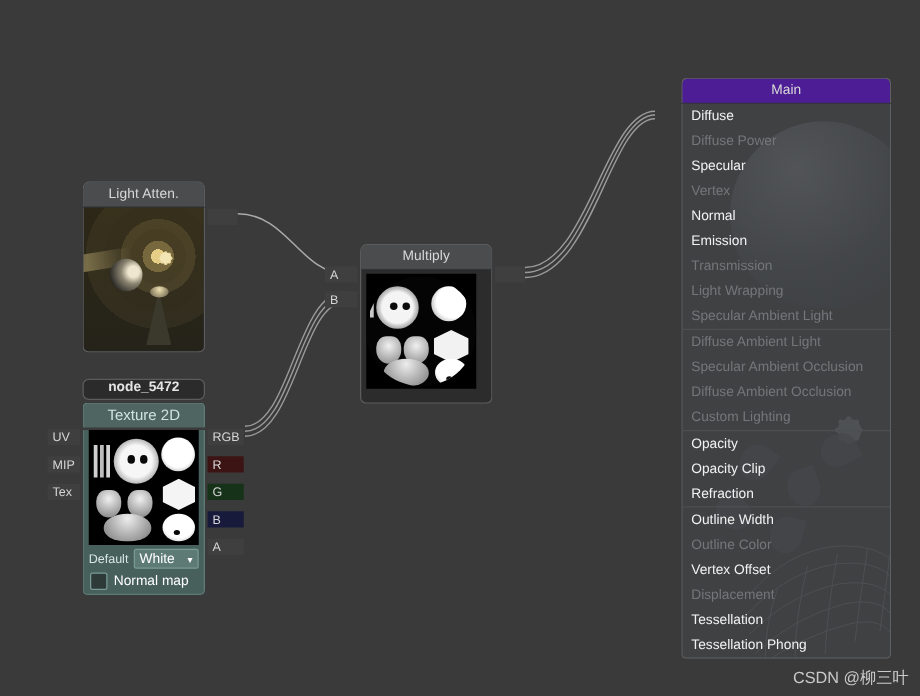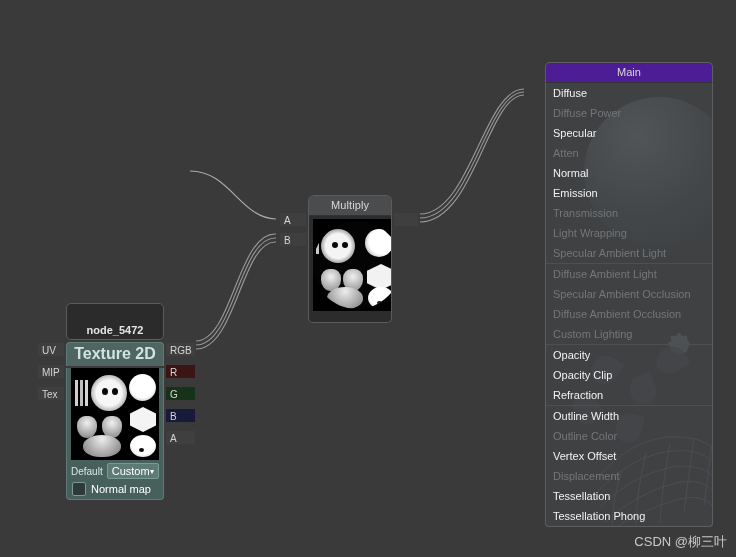--- a/index.html
+++ b/index.html
@@ -47,34 +47,34 @@
   .la-ball{position:absolute;left:22%;top:36%;width:26px;height:26px;border-radius:50%;
     background:radial-gradient(circle at 72% 40%,#efe6cf 0 18%,#8b8471 40%,#2a2a26 78%);}
   .la-cone{position:absolute;left:52%;top:57%;width:0;height:0;
     border-left:10px solid transparent;border-right:10px solid transparent;border-bottom:44px solid #3b382c;}
   .la-cone-top{position:absolute;left:55%;top:55%;width:15px;height:9px;border-radius:50%;
     background:radial-gradient(circle at 50% 30%,#f0e2b0,#5d5642);}
   .la-beam{position:absolute;left:-6%;top:30%;width:46%;height:14px;
     background:linear-gradient(90deg,rgba(205,185,125,.55),rgba(205,185,125,0));transform:rotate(-9deg);}
 
   
-  #multiply{left:308px;top:195px;width:84px;}
+  #multiply{left:288px;top:195px;width:106px;}
   #multiply .body{height:98px;background:#2c2c2c;border:1px solid #5a5c5e;border-top:none;
     border-bottom-left-radius:5px;border-bottom-right-radius:5px;overflow:hidden;position:relative;padding:4px;}
   #multiply .wrap{border:1px solid #5a5c5e;border-bottom:none;border-top-left-radius:6px;border-top-right-radius:6px;}
   .mul-prev{position:absolute;left:4px;top:3px;width:88px;height:92px;background:#000;overflow:hidden;}
   .mul-circle{position:absolute;left:50%;top:50%;width:88px;height:88px;margin:-44px 0 0 -44px;border-radius:50%;overflow:hidden;background:#040404;}
 
   
   #tex2d{left:66px;top:303px;width:98px;}
   .node-name{
     background:#2b2b2b;border:1px solid #5a5c5e;border-radius:5px;
-    text-align:center;color:#e4e4e4;font-size:11px;padding:20px 0 3px 0;margin-bottom:2px;font-weight:bold;
-  }
-  #tex2d .t-head{background:#4e6561;color:#cfe4df;text-align:center;font-size:16px;font-weight:bold;padding:2px 0 3px 0;
+    text-align:center;color:#e4e4e4;font-size:11px;padding:0 0 3px 0;margin-bottom:2px;font-weight:bold;
+  }
+  #tex2d .t-head{background:#4e6561;color:#cfe4df;text-align:center;font-size:12px;font-weight:normal;padding:2px 0 3px 0;
     border:1px solid #5f7b76;border-bottom:none;border-top-left-radius:4px;border-top-right-radius:4px;}
   #tex2d .t-body{background:#47605c;border:1px solid #5f7b76;border-top:none;
     border-bottom-left-radius:4px;border-bottom-right-radius:4px;padding:0 0 3px 0;}
   .tex-prev{width:88px;height:92px;margin:2px auto 3px auto;background:#000;position:relative;overflow:hidden;}
   .tex-row{display:flex;align-items:center;gap:4px;padding:0 4px;}
   .tex-lbl{font-size:10px;color:#d8e6e3;}
   .dropdown{flex:1;background:#5d7a75;border:1px solid #7a9a94;border-radius:2px;
     font-size:11px;color:#ffffff;padding:1px 4px;display:flex;align-items:center;justify-content:space-between;}
   .dropdown .caret{font-size:8px;}
   .chk-row{display:flex;align-items:center;gap:5px;padding:3px 4px 0 5px;}
@@ -122,20 +122,41 @@
 
     <path d="M196,341 C232,341 238,232 276,234" fill="none" stroke="#9a9a9a" stroke-width="1.1"></path>
     <path d="M196,345 C234,345 240,236 276,238" fill="none" stroke="#9a9a9a" stroke-width="1.1"></path>
     <path d="M196,349 C236,349 242,240 276,242" fill="none" stroke="#9a9a9a" stroke-width="1.1"></path>
 
     <path d="M420,214 C470,214 484,89 524,89" fill="none" stroke="#9a9a9a" stroke-width="1.1"></path>
     <path d="M420,218 C472,218 486,92 524,92" fill="none" stroke="#9a9a9a" stroke-width="1.1"></path>
     <path d="M420,222 C474,222 488,95 524,95" fill="none" stroke="#9a9a9a" stroke-width="1.1"></path>
   </svg>
 
+  <div class="node" id="lightAtten">
+    <div class="wrap">
+      <div class="node-title">Light Atten.</div>
+    </div>
+    <div class="body">
+      <div class="la-prev">
+        <div class="la-beam"></div>
+        <div class="la-ball"></div>
+        <div class="la-cone"></div>
+        <div class="la-cone-top"></div>
+        <div class="la-sun">
+          <i style="transform:rotate(0deg)"></i>
+            <i style="transform:rotate(45deg)"></i>
+          <i style="transform:rotate(90deg)"></i>
+            <i style="transform:rotate(135deg)"></i>
+          <b></b>
+        </div>
+      </div>
+    </div>
+    <div class="port out" style="top:22px;right:-26px;"></div>
+  </div>
 
   <div class="node" id="multiply">
     <div class="wrap">
       <div class="node-title">Multiply</div>
     </div>
     <div class="body">
       <div class="mul-prev">
         <div class="mul-circle">
           <div style="position:absolute;left:8px;top:8px;width:34px;height:34px;border-radius:50%;background:radial-gradient(circle,#f4f4f4 0 52%,#cfcfcf 60%,#8b8b8b 78%,#111 100%);"></div>
           <div style="position:absolute;left:19px;top:21px;width:6px;height:6px;border-radius:50%;background:#0b0b0b;"></div>
@@ -171,21 +192,21 @@
         <div style="position:absolute;left:59px;top:39px;width:26px;height:25px;background:#f4f4f4;clip-path:polygon(50% 0,100% 26%,100% 74%,50% 100%,0 74%,0 26%);"></div>
         <div style="position:absolute;left:59px;top:67px;width:26px;height:22px;border-radius:50%;background:radial-gradient(circle at 50% 32%,#fff 0 62%,#cacaca 88%);"></div>
         <div style="position:absolute;left:68px;top:80px;width:5px;height:4px;border-radius:50%;background:#080808;"></div>
         <div style="position:absolute;left:6px;top:48px;width:20px;height:22px;border-radius:45% 45% 55% 55%;background:radial-gradient(circle at 50% 32%,#f0f0f0,#8f8f8f 82%);"></div>
         <div style="position:absolute;left:31px;top:48px;width:20px;height:22px;border-radius:45% 45% 55% 55%;background:radial-gradient(circle at 50% 32%,#f0f0f0,#8f8f8f 82%);"></div>
         <div style="position:absolute;left:12px;top:67px;width:38px;height:22px;border-radius:50% 50% 45% 45%;background:radial-gradient(circle at 50% 18%,#ededed,#878787 86%);"></div>
       </div>
       <div class="tex-row">
         <span class="tex-lbl">Default</span>
         <span class="dropdown">
-          <span>Custom</span>
+          <span>White</span>
           <span class="caret">▾</span>
         </span>
       </div>
       <div class="chk-row">
         <span class="chk"></span>
         <span class="chk-lbl">Normal map</span>
       </div>
     </div>
     <div class="port in" style="top:40px;">UV</div>
     <div class="port in" style="top:62px;">MIP</div>
@@ -234,21 +255,21 @@
         <div class="prop on">
             <span class="pl">Diffuse</span>
           </div>
         <div class="prop off">
             <span class="pl">Diffuse Power</span>
           </div>
         <div class="prop on">
             <span class="pl">Specular</span>
           </div>
         <div class="prop off">
-            <span class="pl">Atten</span>
+            <span class="pl">Vertex</span>
           </div>
         <div class="prop on">
             <span class="pl">Normal</span>
           </div>
         <div class="prop on">
             <span class="pl">Emission</span>
           </div>
         <div class="prop off">
             <span class="pl">Transmission</span>
           </div>

